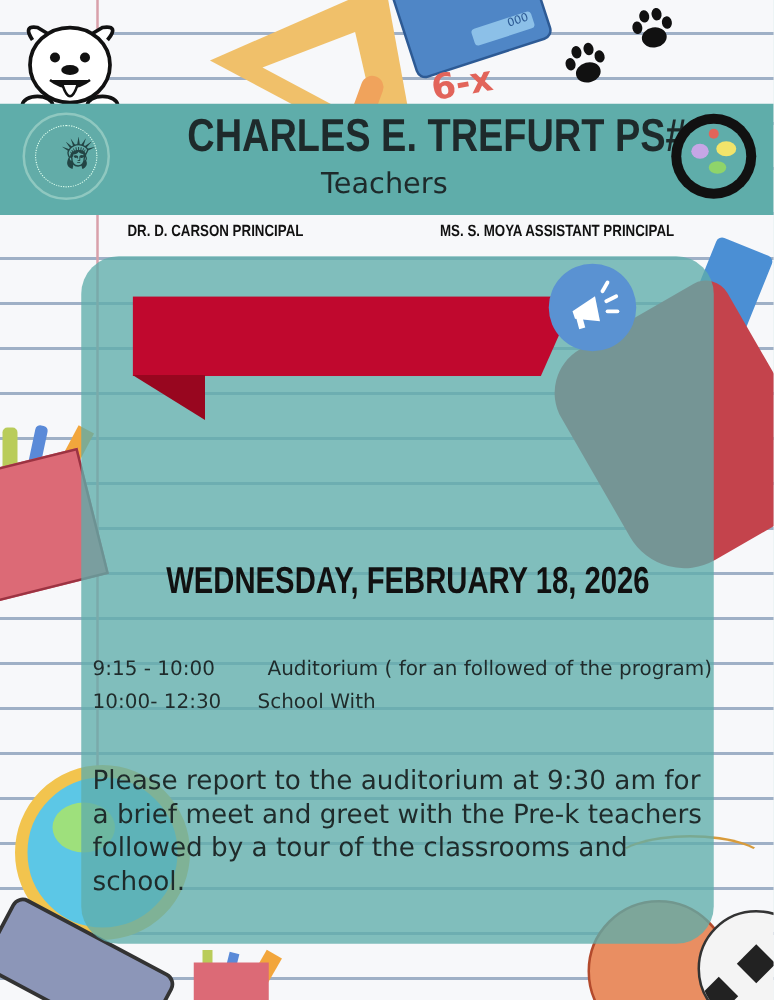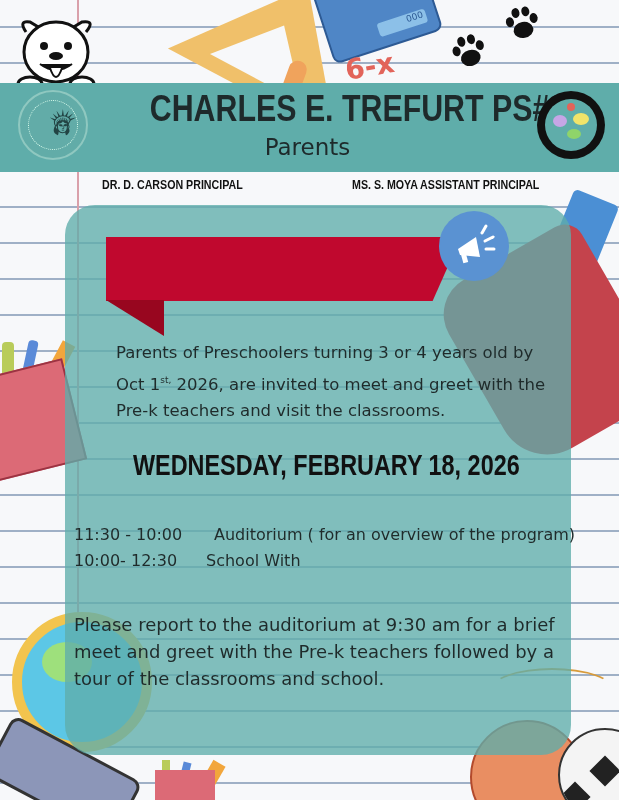--- a/index.html
+++ b/index.html
@@ -64,21 +64,21 @@
   .megaphone-badge { position:absolute; left:439px; top:211px; width:70px; height:70px; border-radius:50%; background:#5a92d2; }
   .megaphone-badge svg { position:absolute; left:13px; top:12px; }
 
   .intro { position:absolute; left:116px; top:340px; width:440px; font-family:"DejaVu Sans", sans-serif; font-size:16.5px; line-height:26.5px; color:#1f2b2b; }
   .intro sup { font-size:9px; }
   .event-date { position:absolute; left:133px; top:448px; width:380px; font-family:"Liberation Sans", sans-serif; font-weight:bold; font-size:30px; color:#111; transform:scaleX(0.78); transform-origin:left; white-space:nowrap; }
   .schedule { position:absolute; left:74px; top:522px; width:490px; font-family:"DejaVu Sans", sans-serif; font-size:16px; line-height:26px; color:#1f2b2b; }
   .sched-row { white-space:nowrap; }
   .sched-time { display:inline-block; }
   .sched-desc { display:inline; }
-  .closing { position:absolute; left:74px; top:611px; width:490px; font-family:"DejaVu Sans", sans-serif; font-size:18px; line-height:27px; color:#1f2b2b; }
+  .closing { position:absolute; left:74px; top:611px; width:490px; font-family:"DejaVu Sans", sans-serif; font-size:21px; line-height:27px; color:#1f2b2b; }
 </style>
 </head>
 <body>
 
 <div class="page">
   <div class="margin-line"></div>
 
   <div class="deco ruler-tri"></div>
   <div class="deco ruler-tri-inner"></div>
   <div class="deco calc">
@@ -120,21 +120,21 @@
       <ellipse cx="72" cy="74" rx="12" ry="7" fill="#fff" stroke="#111" stroke-width="3"></ellipse>
     </svg>
   </div>
 
   <div class="header-band"></div>
   <div class="logo-left">
     <div class="logo-left-inner"></div>
     <span class="liberty">🗽︎</span>
   </div>
   <div class="school-name">CHARLES  E. TREFURT PS#8</div>
-  <div class="presents">Parents</div>
+  <div class="presents">Teachers</div>
   <div class="logo-right">
     <div class="logo-right-inner">
       <div class="blob" style="left:8px;top:16px;width:14px;height:12px;background:#c6a6e6;"></div>
       <div class="blob" style="left:28px;top:14px;width:16px;height:12px;background:#f2e46a;"></div>
       <div class="blob" style="left:22px;top:30px;width:14px;height:10px;background:#8fd46a;"></div>
       <div class="blob" style="left:22px;top:4px;width:8px;height:8px;background:#e2645a;"></div>
     </div>
   </div>
 
   <div class="principal" style="left:102px;">DR. D. CARSON  PRINCIPAL</div>
@@ -169,27 +169,26 @@
   <div class="megaphone-badge">
     <svg width="46" height="46" viewBox="0 0 46 46">
       <path d="M6 26 L24 14 L28 34 L8 32 Z" fill="#fff"></path>
       <rect x="10" y="31" width="5" height="9" fill="#fff" transform="rotate(-15 12 35)"></rect>
       <line x1="30" y1="10" x2="34" y2="3" stroke="#fff" stroke-width="3" stroke-linecap="round"></line>
       <line x1="33" y1="18" x2="41" y2="14" stroke="#fff" stroke-width="3" stroke-linecap="round"></line>
       <line x1="34" y1="26" x2="42" y2="26" stroke="#fff" stroke-width="3" stroke-linecap="round"></line>
     </svg>
   </div>
 
-  <div class="intro"><span>Parents of Preschoolers turning 3 or 4 years old by Oct 1</span><sup>st,</sup><span> 2026, are invited to meet and greet with the Pre-k teachers and visit the classrooms.</span></div>
 
   <div class="event-date">WEDNESDAY, FEBRUARY 18, 2026</div>
 
   <div class="schedule">
     <div class="sched-row">
-      <span class="sched-time" style="width:140px;">11:30 - 10:00</span><span class="sched-desc">Auditorium ( for an overview of the program)</span>
+      <span class="sched-time" style="width:140px;">9:15 - 10:00</span><span class="sched-desc">Auditorium ( for an followed of the program)</span>
     </div>
     <div class="sched-row">
       <span class="sched-time" style="width:132px;">10:00- 12:30</span><span class="sched-desc">School With</span>
     </div>
   </div>
 
   <div class="closing">Please report to the auditorium at 9:30 am for a brief meet and greet with the Pre-k teachers followed by a tour of the classrooms and school.</div>
 </div>
 
 </body></html>

